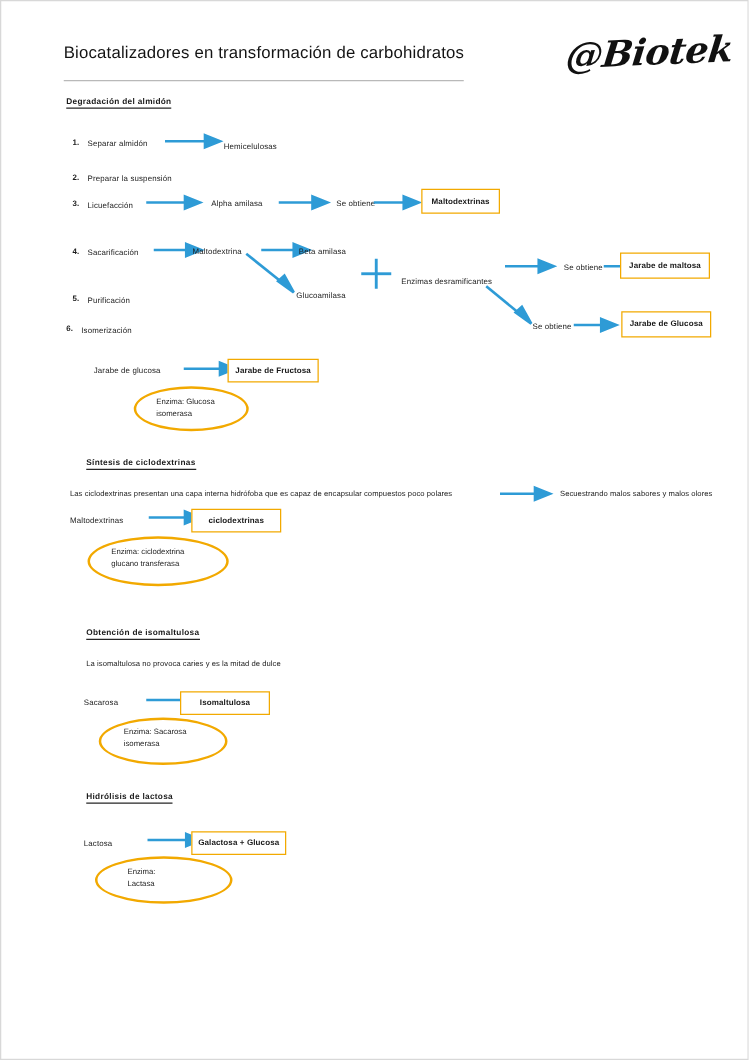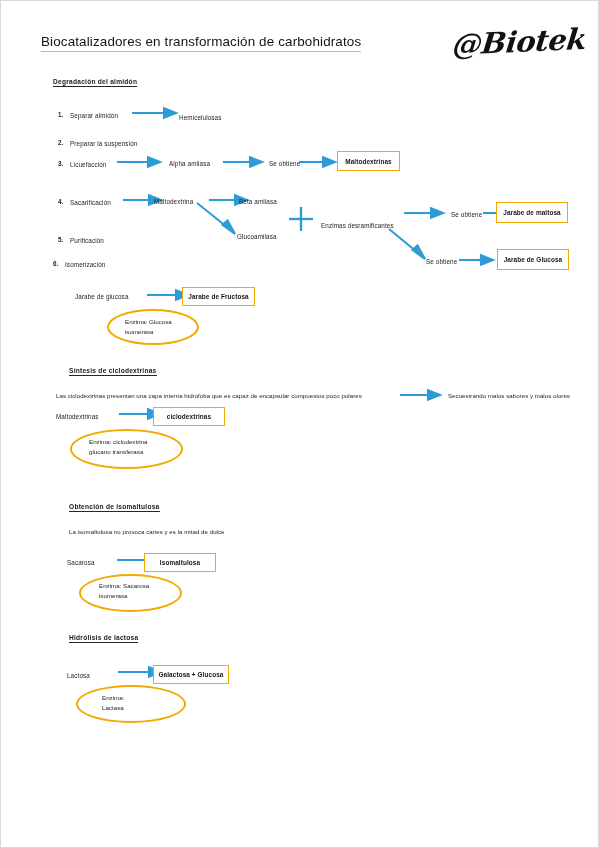--- a/index.html
+++ b/index.html
@@ -16,27 +16,27 @@
     border:1px solid #d8d8d8;
     box-sizing:border-box;
     overflow:hidden;
   }
 
   
   .abs{position:absolute;}
 
   
   .doc-title{
-    left:40px; top:33px;
+    left:50px; top:33px;
     font-size:13.4px;
     letter-spacing:.15px;
     color:#141414;
     white-space:nowrap;
     border-bottom:1px solid #b9b9b9;
-    padding-bottom:2px;
+    padding-bottom:15px;
   }
   .brand-logo{
     left:452px; top:24px;
     width:125px; height:44px;
     font-family:"DejaVu Serif","Liberation Serif",serif;
     font-style:italic;
     font-weight:700;
     font-size:29px;
     color:#111111;
     letter-spacing:-.5px;

